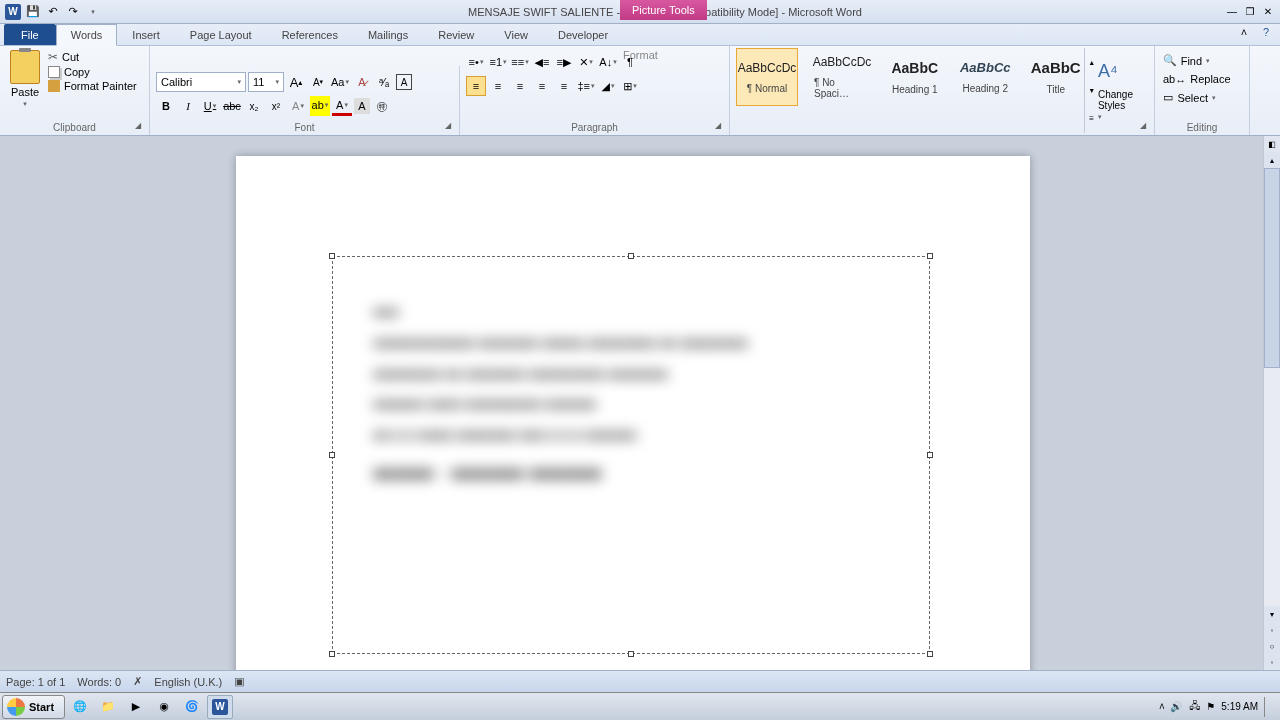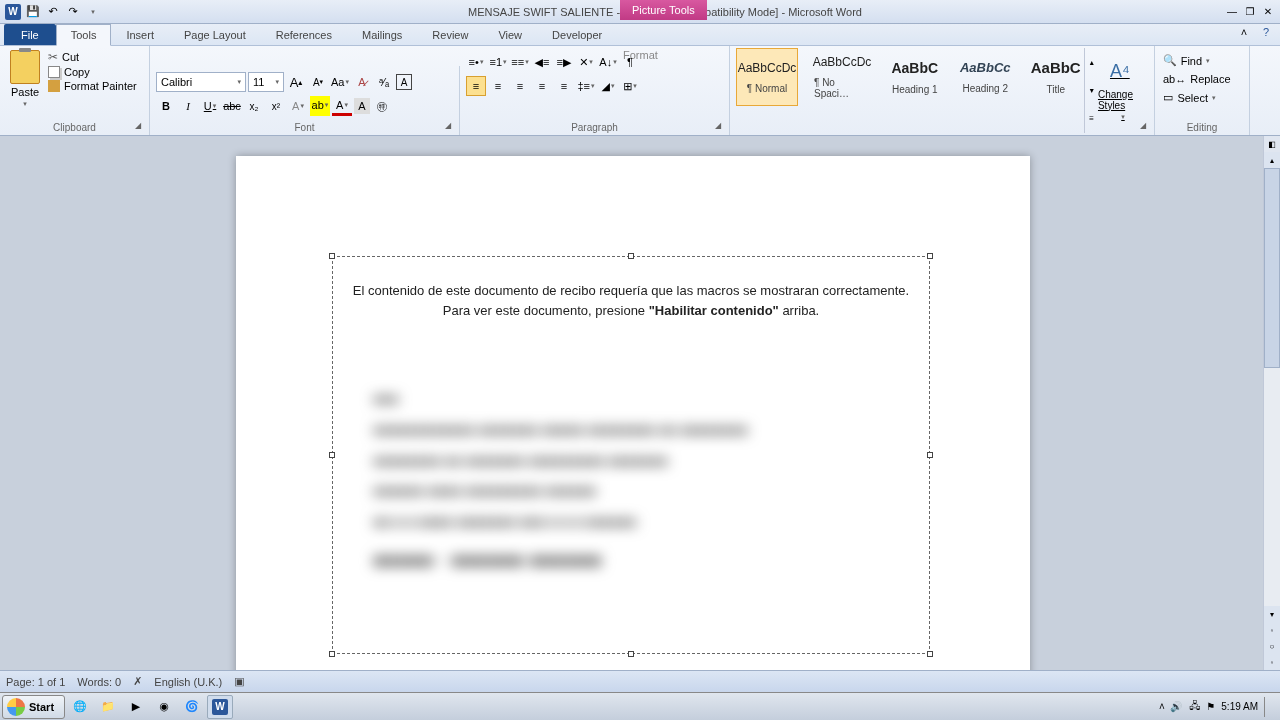--- a/index.html
+++ b/index.html
@@ -65,21 +65,21 @@
 .styles-gallery { display: flex; gap: 13px; height: 60px; overflow: hidden; }
 .style-swatch { width: 62px; height: 58px; border: 1px solid transparent; display: flex; flex-direction: column; align-items: center; justify-content: center; cursor: pointer; padding: 2px; }
 .style-swatch.selected { border-color: #e8a838; background: #fde8b8; }
 .sw-preview { font-size: 12px; color: #222; }
 .sw-preview.h1 { font-size: 14px; font-weight: bold; }
 .sw-preview.h2 { font-size: 13px; font-style: italic; font-weight: bold; color: #345; }
 .sw-preview.title { font-size: 15px; font-weight: bold; }
 .sw-label { font-size: 10px; color: #444; margin-top: 8px; }
 .styles-scroll { width: 14px; display: flex; flex-direction: column; border-left: 1px solid #c0c8d8; }
 .styles-scroll span { flex: 1; display: flex; align-items: center; justify-content: center; font-size: 8px; cursor: pointer; }
-.change-styles { display: flex; flex-direction: column; align-items: center; justify-content: center; width: 52px; cursor: pointer; font-size: 10px; gap: 2px; text-decoration: underline; }
+.change-styles { display: flex; flex-direction: column; justify-content: center; width: 52px; cursor: pointer; font-size: 10px; gap: 2px; }
 .cs-icon { width: 26px; height: 26px; color: #3a6ea5; font-size: 18px; }
 
 
 .grp-editing { width: 95px; }
 .edit-item { display: flex; align-items: center; gap: 4px; font-size: 11px; cursor: pointer; padding: 2px; }
 
 
 .doc-area { height: 534px; background: #c8d0dc; position: relative; overflow: hidden; }
 .page { position: absolute; left: 236px; top: 20px; width: 794px; height: 700px; background: #fff; box-shadow: 0 0 8px rgba(0,0,0,0.3); }
 .picture-box { position: absolute; left: 96px; top: 100px; width: 598px; height: 398px; border: 1px dashed #666; background: #fff; }
@@ -139,21 +139,21 @@
   <div class="picture-tools">Picture Tools</div>
   <div class="window-controls">
     <span>—</span>
     <span>❐</span>
     <span>✕</span>
   </div>
 </div>
 
 <div class="ribbon-tabs">
   <div class="tab file">File</div>
-  <div class="tab active">Tools</div>
+  <div class="tab active">Words</div>
   <div class="tab">Insert</div>
   <div class="tab">Page Layout</div>
   <div class="tab">References</div>
   <div class="tab">Mailings</div>
   <div class="tab">Review</div>
   <div class="tab">View</div>
   <div class="tab">Developer</div>
   <div class="tab format">Format</div>
   <div class="ribbon-help">
     <span>˄</span>
@@ -315,24 +315,20 @@
   <div class="page">
     <div class="picture-box">
       <div class="handle h-tl"></div>
       <div class="handle h-tm"></div>
       <div class="handle h-tr"></div>
       <div class="handle h-ml"></div>
       <div class="handle h-mr"></div>
       <div class="handle h-bl"></div>
       <div class="handle h-bm"></div>
       <div class="handle h-br"></div>
-      <div class="doc-text">
-        <div>El contenido de este documento de recibo requería que las macros se mostraran correctamente.</div>
-        <div><span>Para ver este documento, presione </span><span class="bold">"Habilitar contenido"</span><span> arriba.</span></div>
-      </div>
       <div class="blurred">
         <div>■■■</div>
         <div>■■■■■■■■■■■■ ■■■■■■■ ■■■■■ ■■■■■■■■ ■■ ■■■■■■■■</div>
         <div>■■■■■■■■ ■■ ■■■■■■■ ■■■■■■■■■ ■■■■■■■</div>
         <div>■■■■■■ ■■■■ ■■■■■■■■■ ■■■■■■</div>
         <div>■■ ■ ■ ■■■■ ■■■■■■■ ■■■ ■ ■ ■ ■■■■■■</div>
         <div class="title-line">■■■■■ · ■■■■■■ ■■■■■■</div>
       </div>
     </div>
   </div>

